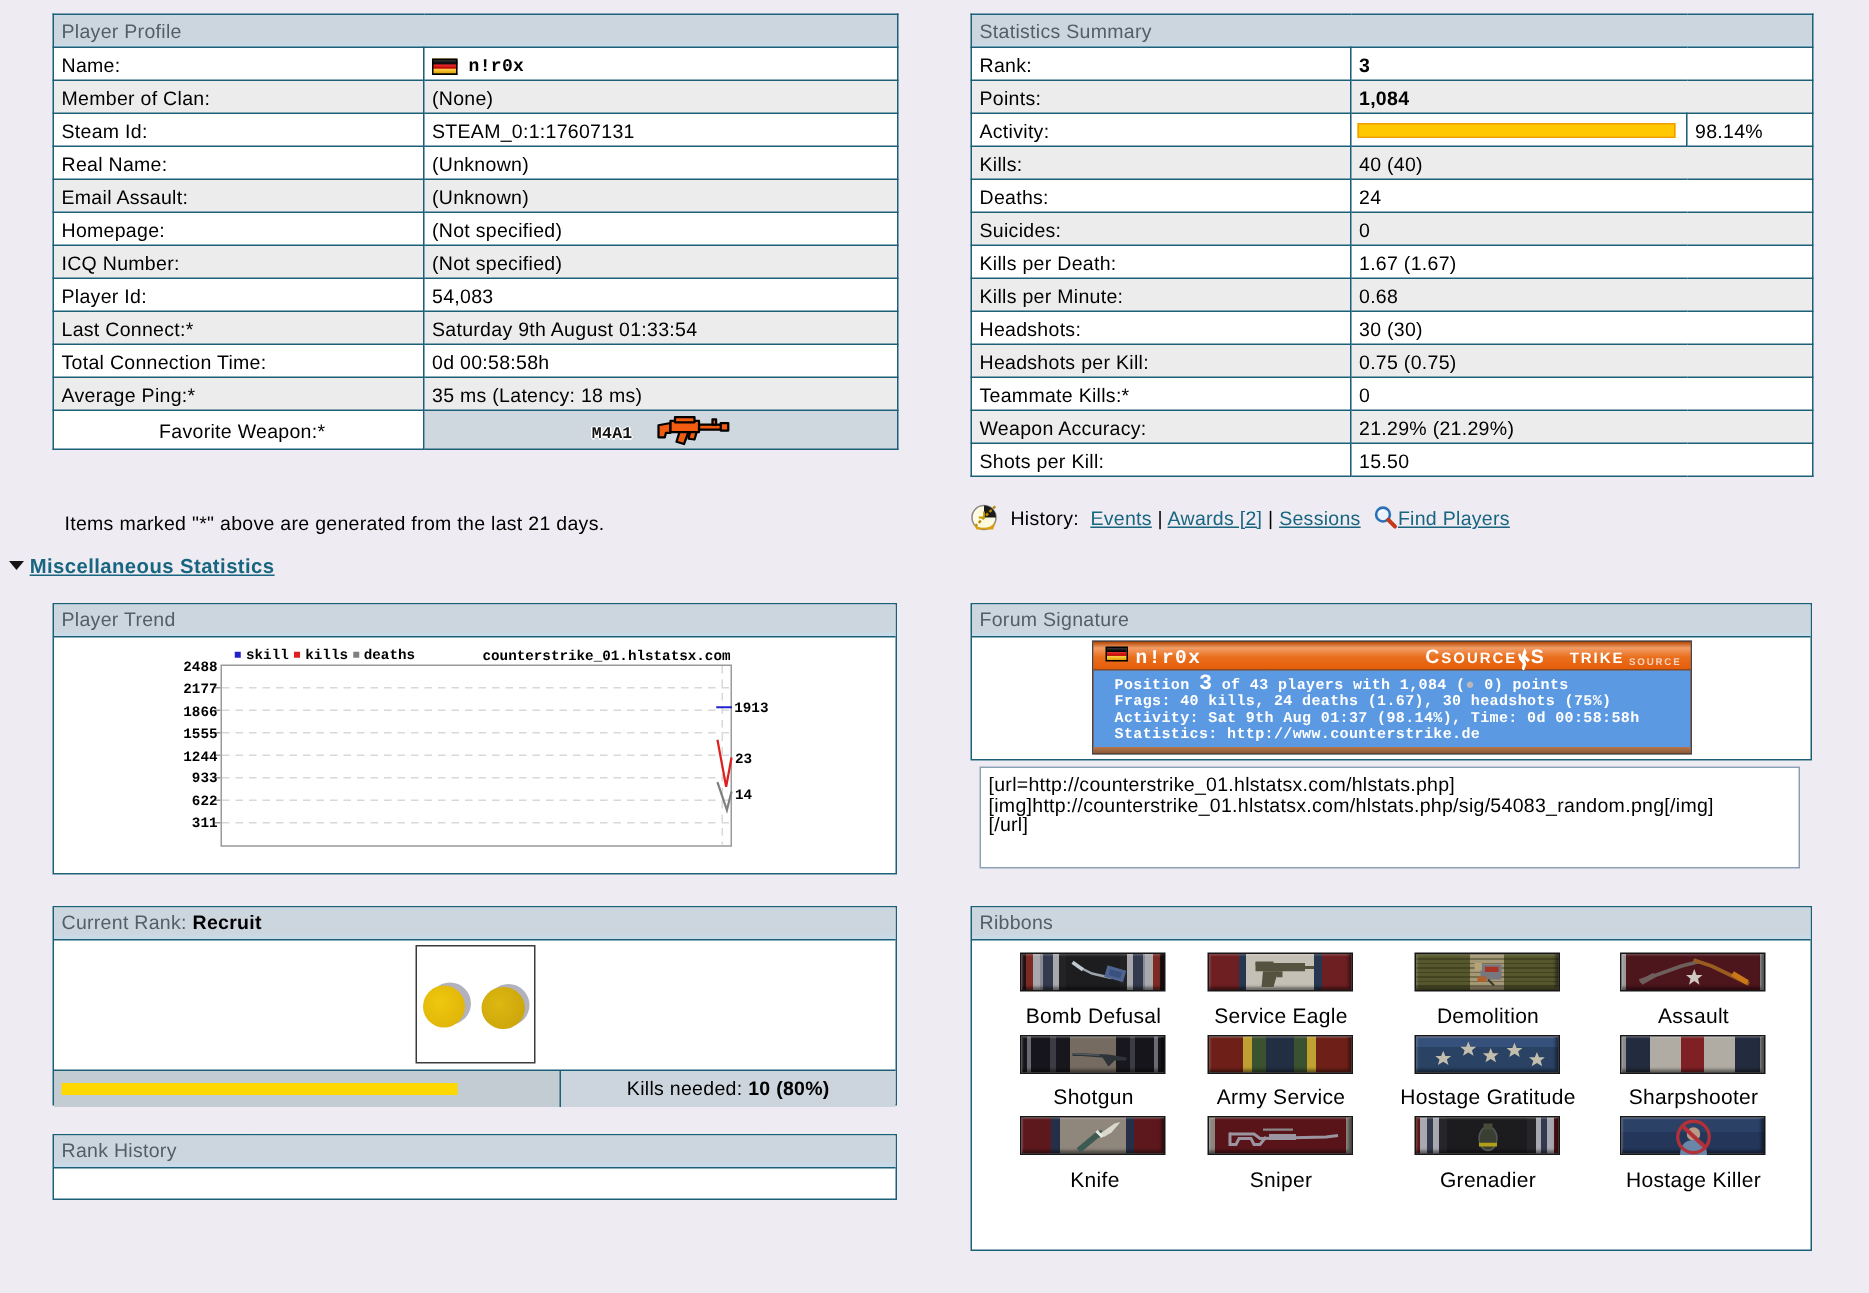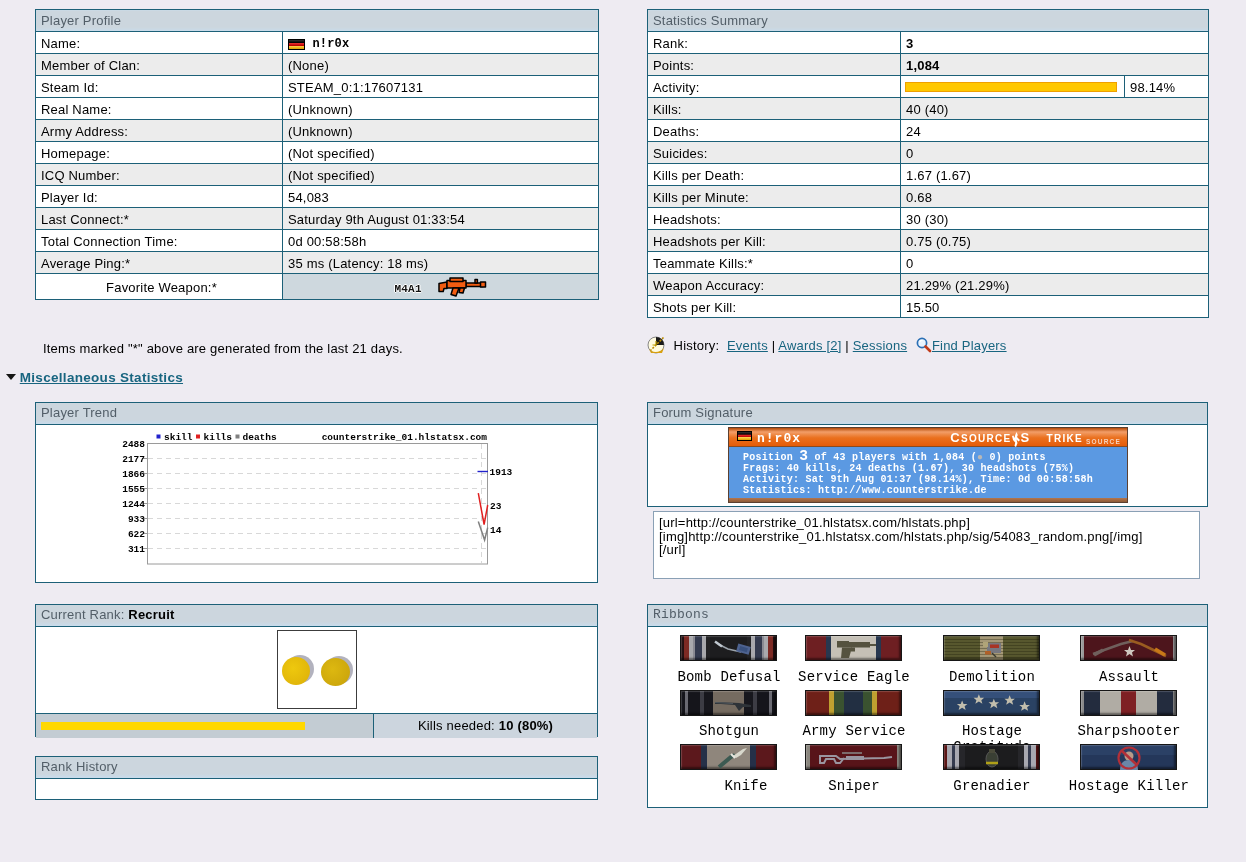--- a/index.html
+++ b/index.html
@@ -56,21 +56,21 @@
       </tr>
 <tr>
         <td>Steam Id:</td>
         <td>STEAM_0:1:17607131</td>
       </tr>
 <tr>
         <td>Real Name:</td>
         <td>(Unknown)</td>
       </tr>
 <tr>
-        <td class="g">Army Address:</td>
+        <td class="g">Email Assault:</td>
         <td class="g">(Unknown)</td>
       </tr>
 <tr>
         <td>Homepage:</td>
         <td>(Not specified)</td>
       </tr>
 <tr>
         <td class="g">ICQ Number:</td>
         <td class="g">(Not specified)</td>
       </tr>
@@ -292,21 +292,21 @@
       <div style="position:absolute; left:5px; top:8px; width:264px; height:8px; background:#ffd800;"></div>
     </div>
     <div style="flex:1; background:#ccd5de; text-align:center; font-size:13px; letter-spacing:0.2px; line-height:24px;">Kills needed: <b>10 (80%)</b></div>
   </div>
 </div>
 
 <div class="abs" style="left:35px; top:756px; width:563px; height:44px; border:1px solid #1c6078; background:#fff;">
   <div style="height:22px; background:linear-gradient(180deg,#ccd6de 0 80%,#c8dcec 100%); border-bottom:1px solid #1c6078; color:#525e68; font-size:13px; letter-spacing:0.2px; line-height:20px; padding-left:5px;">Rank History</div>
 </div>
 
-<div class="abs" style="left:647px; top:604px; width:561px; height:204px; border:1px solid #1c6078; background:#fff;font-family:Liberation Mono, monospace;" id="ribbonspanel">
+<div class="abs" style="left:647px; top:604px; width:561px; height:230px; border:1px solid #1c6078; background:#fff;" id="ribbonspanel">
   <div style="height:22px; background:linear-gradient(180deg,#ccd6de 0 80%,#c8dcec 100%); border-bottom:1px solid #1c6078; color:#525e68; font-size:13px; letter-spacing:0.2px; line-height:20px; padding-left:5px;">Ribbons</div>
 
   <div class="rb r-bombdef" style="left:32px; top:30px;">
       <svg width="97" height="26" viewBox="0 0 97 26">
     <path d="M37 8 L47 13 L60 16" stroke="#9aa2aa" stroke-width="1.6" fill="none"></path>
     <path d="M34 5.5 L41 10.5" stroke="#c0c8d0" stroke-width="2.4" fill="none"></path>
     <rect x="56" y="9" width="13" height="8" fill="#4e6390" transform="rotate(16 62 13)"></rect>
     <rect x="58.5" y="11" width="8" height="4" fill="#39517e" transform="rotate(16 62 13)"></rect>
   </svg>
     </div>
@@ -368,21 +368,21 @@
   <div class="rb r-sharp" style="left:432px; top:85px;"></div>
   <div class="rlab" style="left:411px; top:118px;">Sharpshooter</div>
 
   <div class="rb r-knife" style="left:32px; top:139px;">
       <svg width="97" height="26" viewBox="0 0 97 26">
     <path d="M38 22 L50 12 L54 10" stroke="#3c5a52" stroke-width="4" fill="none"></path>
     <path d="M52 11 L62 4 L66 3 L60 10 L55 13 Z" fill="#d8d8cc"></path>
     <path d="M50 9 L54 13" stroke="#e8e8e0" stroke-width="2"></path>
   </svg>
     </div>
-  <div class="rlab" style="left:28px; top:173px;">Knife</div>
+  <div class="rlab" style="left:12px; top:173px;">Knife</div>
   <div class="rb r-sniper" style="left:157px; top:139px;">
       <svg width="97" height="26" viewBox="0 0 97 26">
     <path d="M14 11 L30 11 L34 14 L78 13 L86 12" stroke="#9a95a0" stroke-width="2" fill="none"></path>
     <path d="M14 10 L14 18 L18 18 L20 14 L28 14 L30 18 L34 18 L38 13" stroke="#9a95a0" stroke-width="2" fill="none"></path>
     <path d="M36 8 L56 8" stroke="#888" stroke-width="1.5"></path>
     <rect x="40" y="11" width="18" height="4" fill="#9a95a0"></rect>
   </svg>
     </div>
   <div class="rlab" style="left:136px; top:173px;">Sniper</div>
   <div class="rb r-gren" style="left:295px; top:139px;">

